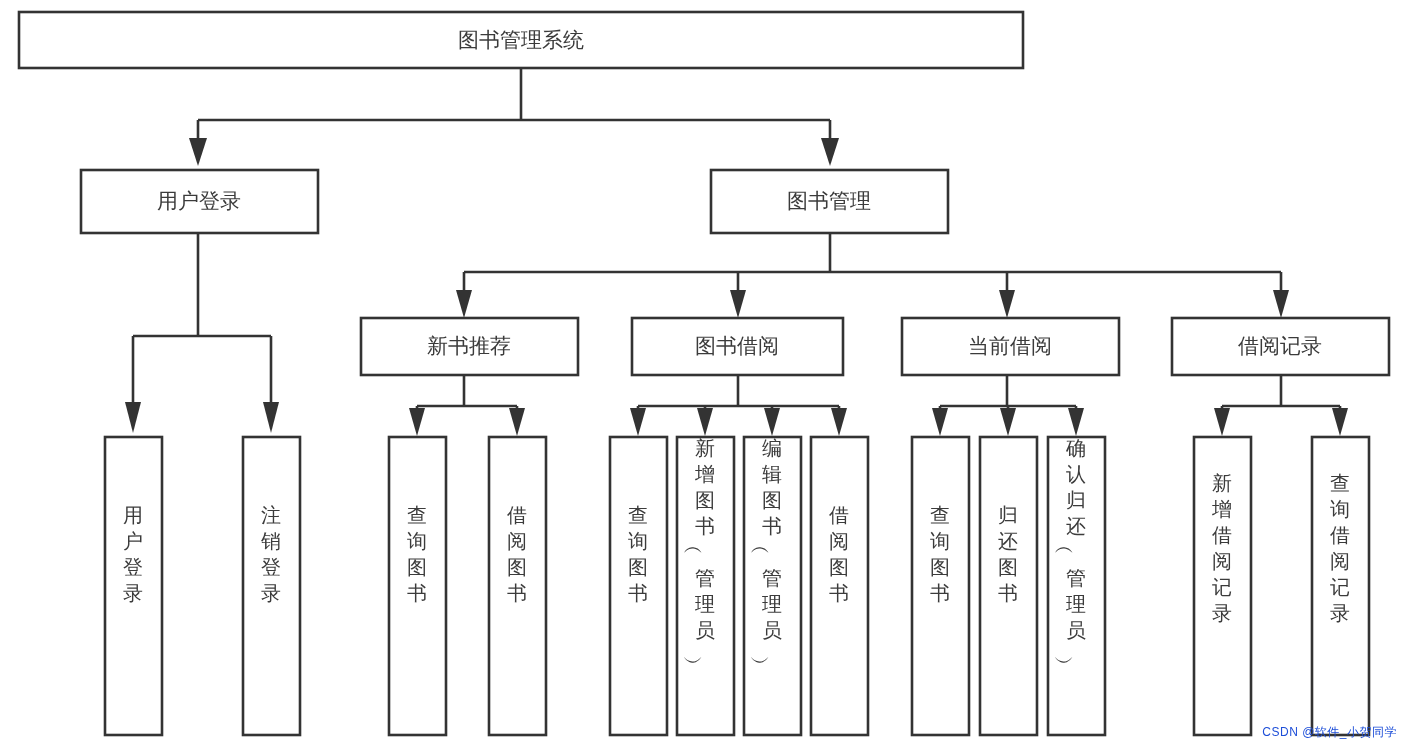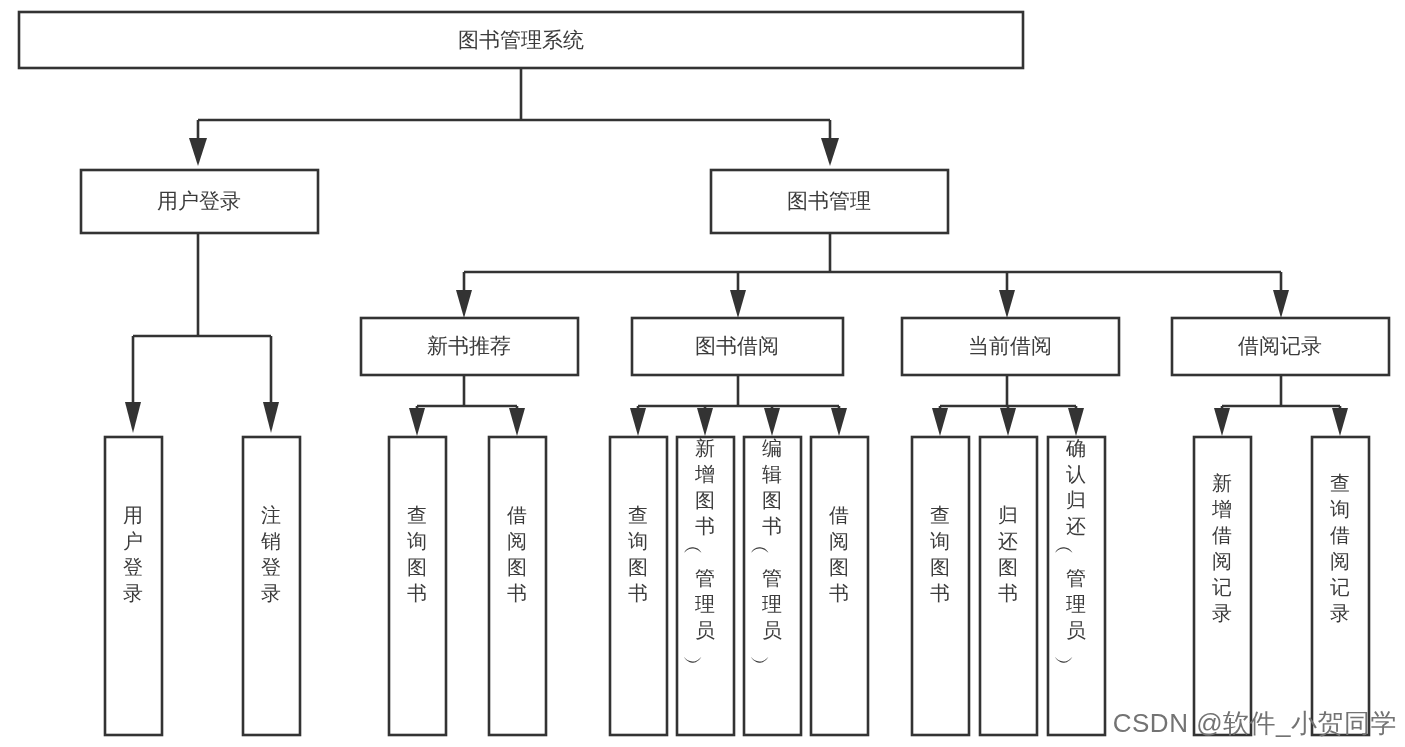--- a/index.html
+++ b/index.html
@@ -52,22 +52,22 @@
     fill: #3b3b3b;
     font-family: "Liberation Sans", "DejaVu Sans", sans-serif;
     font-size: 20px;
     text-anchor: middle;
   }
   .watermark {
     position: absolute;
     right: 8px;
     bottom: 6px;
     font-family: "Liberation Sans", "DejaVu Sans", sans-serif;
-    font-size: 26px;
-    color: #737373;
+    font-size: 12px;
+    color: #1d4ed8;
     white-space: nowrap;
     letter-spacing: 0.5px;
     pointer-events: none;
   }
 </style>
 </head>
 <body>
 
 <div id="diagram-root">
   <svg class="diagram" viewBox="0 0 1405 747" xmlns="http://www.w3.org/2000/svg">

